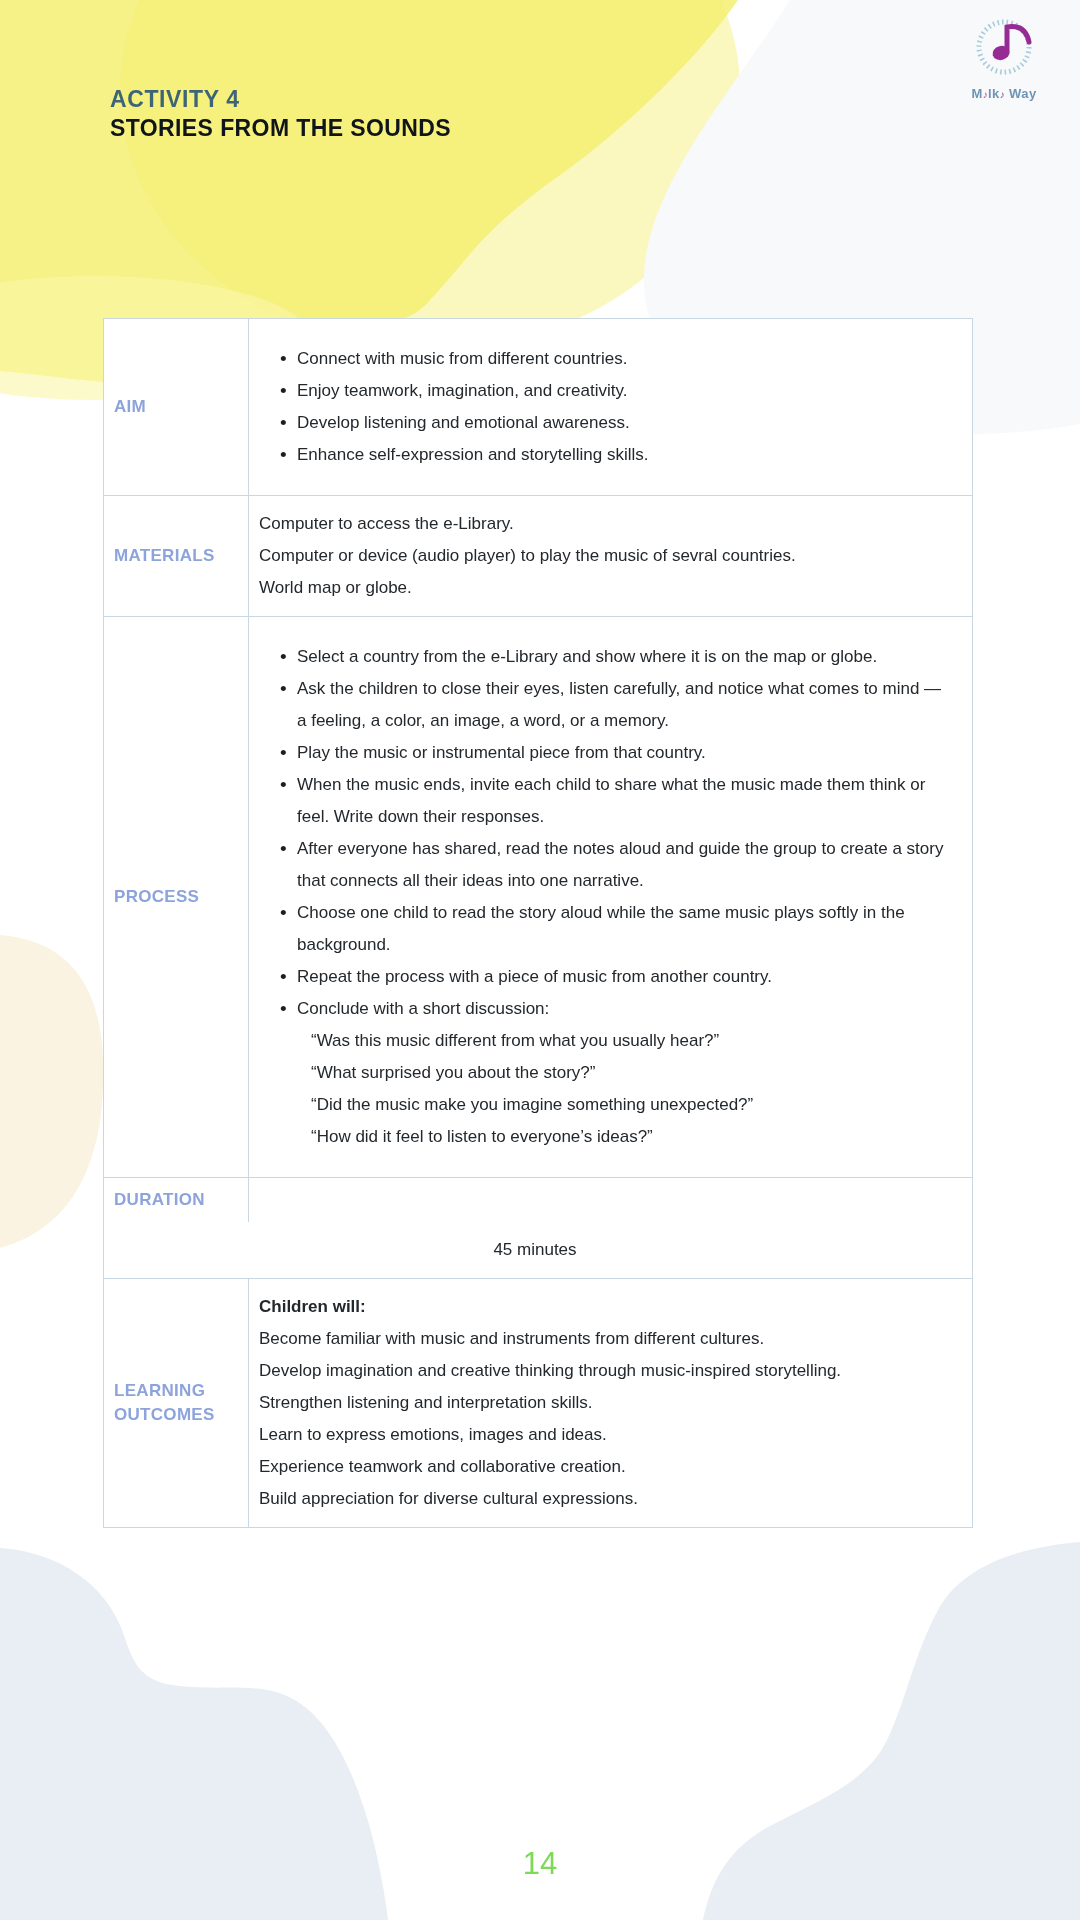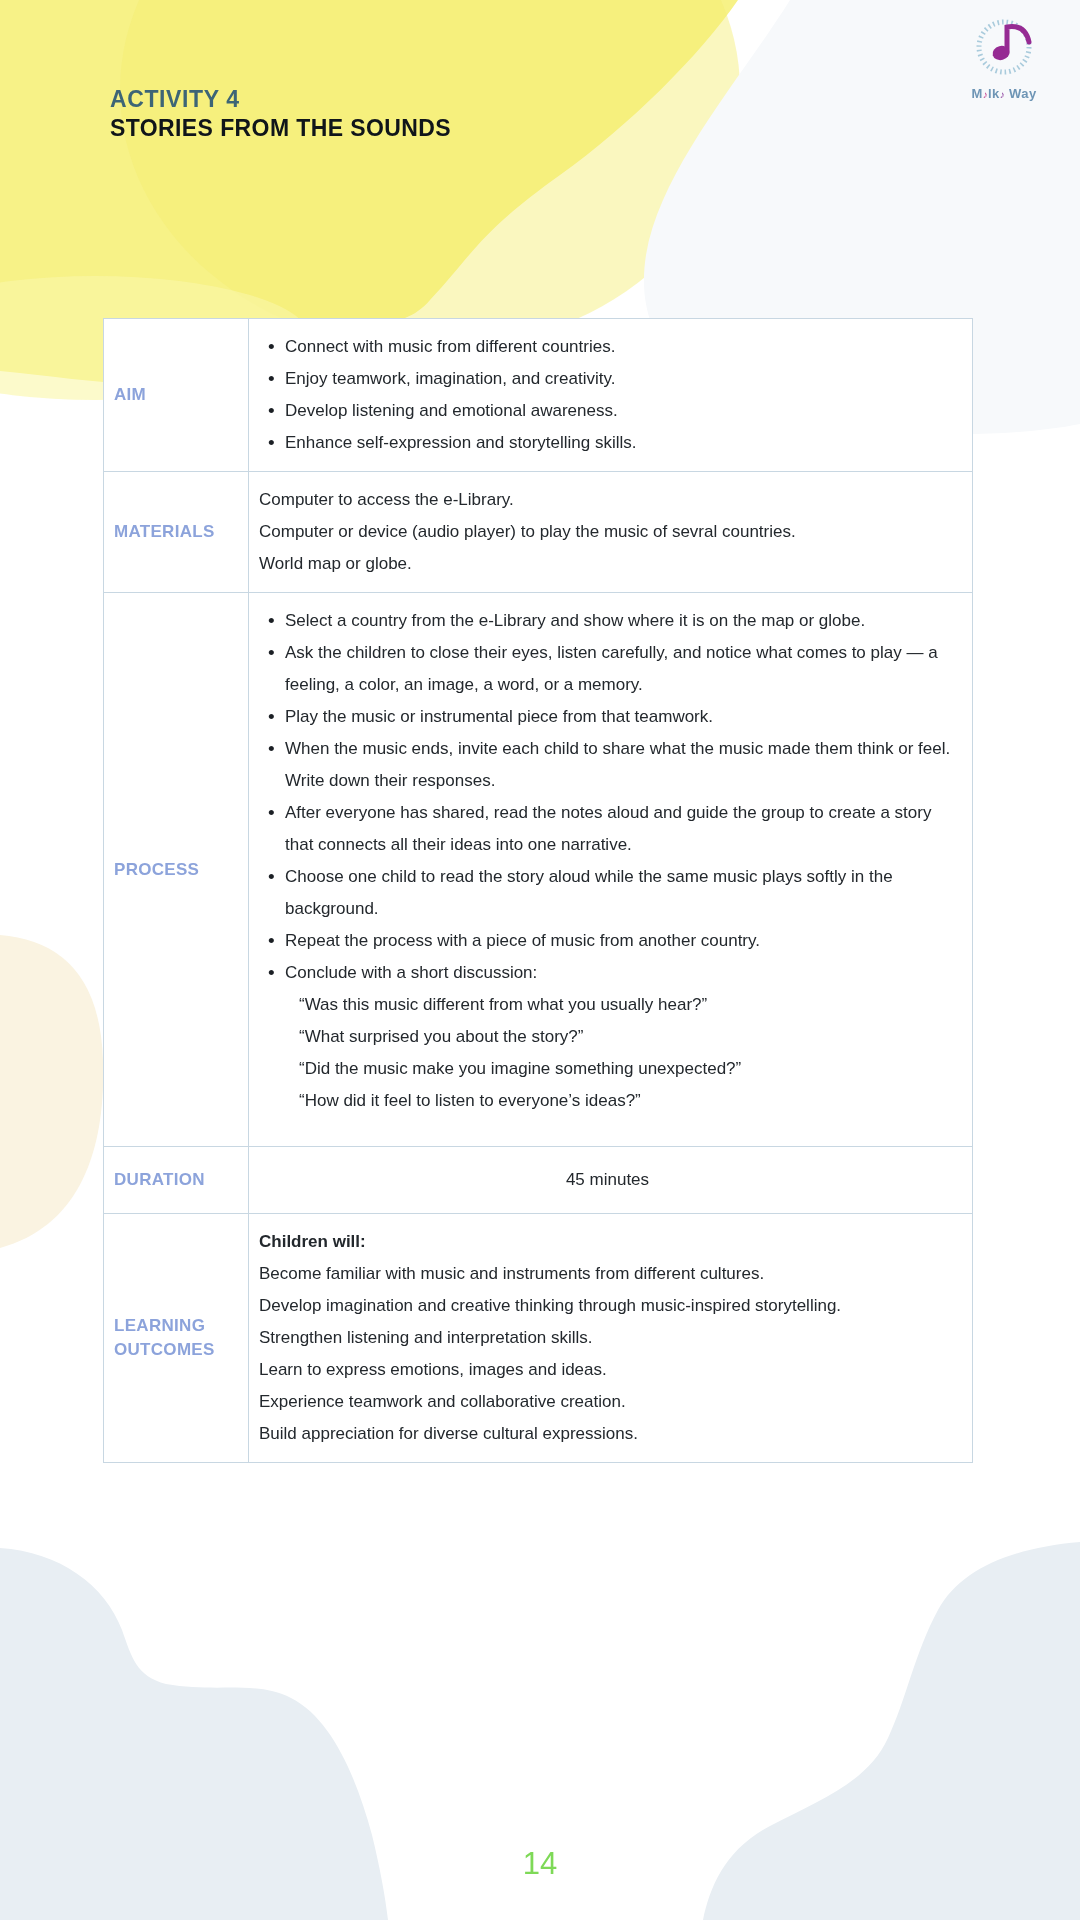--- a/index.html
+++ b/index.html
@@ -42,25 +42,25 @@
     color:#8CA3DB;font-weight:bold;font-size:17px;line-height:24px;letter-spacing:.3px;
   }
   .content-cell{
     flex:1;box-sizing:border-box;
     padding:12px 16px 12px 10px;
     font-size:17px;line-height:32px;color:#23282D;
   }
   .row-aim{min-height:145px;}
   .row-materials{min-height:117px;}
   .row-process{min-height:554px;}
-  .row-duration{min-height:67px;}
+  .row-duration{min-height:67px;flex-direction:column;}
   .row-duration .content-cell{display:flex;align-items:center;justify-content:center;}
   .row-learning-outcomes{min-height:248px;}
 
-  ul.bullets{margin:0;padding:0 0 0 26px;list-style:none;}
+  ul.bullets{margin:12px;padding:0 0 0 26px;list-style:none;}
   ul.bullets > li{position:relative;}
   ul.bullets > li::before{
     content:"\2022";
     position:absolute;left:-17px;top:0;
     font-size:19px;color:#1B1F24;
   }
   .subline{padding-left:14px;}
   .lead-line{font-weight:bold;}
 
   
@@ -141,22 +141,22 @@
         <div class="text-line">Computer to access the e-Library.</div>
         <div class="text-line">Computer or device (audio player) to play the music of sevral countries.</div>
         <div class="text-line">World map or globe.</div>
       </div>
     </div>
     <div class="t-row row-process">
       <div class="label-cell">PROCESS</div>
       <div class="content-cell">
         <ul class="bullets">
           <li>Select a country from the e-Library and show where it is on the map or globe.</li>
-          <li>Ask the children to close their eyes, listen carefully, and notice what comes to play — a feeling, a color, an image, a word, or a memory.</li>
-          <li>Play the music or instrumental piece from that teamwork.</li>
+          <li>Ask the children to close their eyes, listen carefully, and notice what comes to mind — a feeling, a color, an image, a word, or a memory.</li>
+          <li>Play the music or instrumental piece from that country.</li>
           <li>When the music ends, invite each child to share what the music made them think or feel. Write down their responses.</li>
           <li>After everyone has shared, read the notes aloud and guide the group to create a story that connects all their ideas into one narrative.</li>
           <li>Choose one child to read the story aloud while the same music plays softly in the background.</li>
           <li>Repeat the process with a piece of music from another country.</li>
           <li>Conclude with a short discussion:<div class="subline">“Was this music different from what you usually hear?”</div><div class="subline">“What surprised you about the story?”</div><div class="subline">“Did the music make you imagine something unexpected?”</div><div class="subline">“How did it feel to listen to everyone’s ideas?”</div></li>
         </ul>
       </div>
     </div>
     <div class="t-row row-duration">
       <div class="label-cell">DURATION</div>

